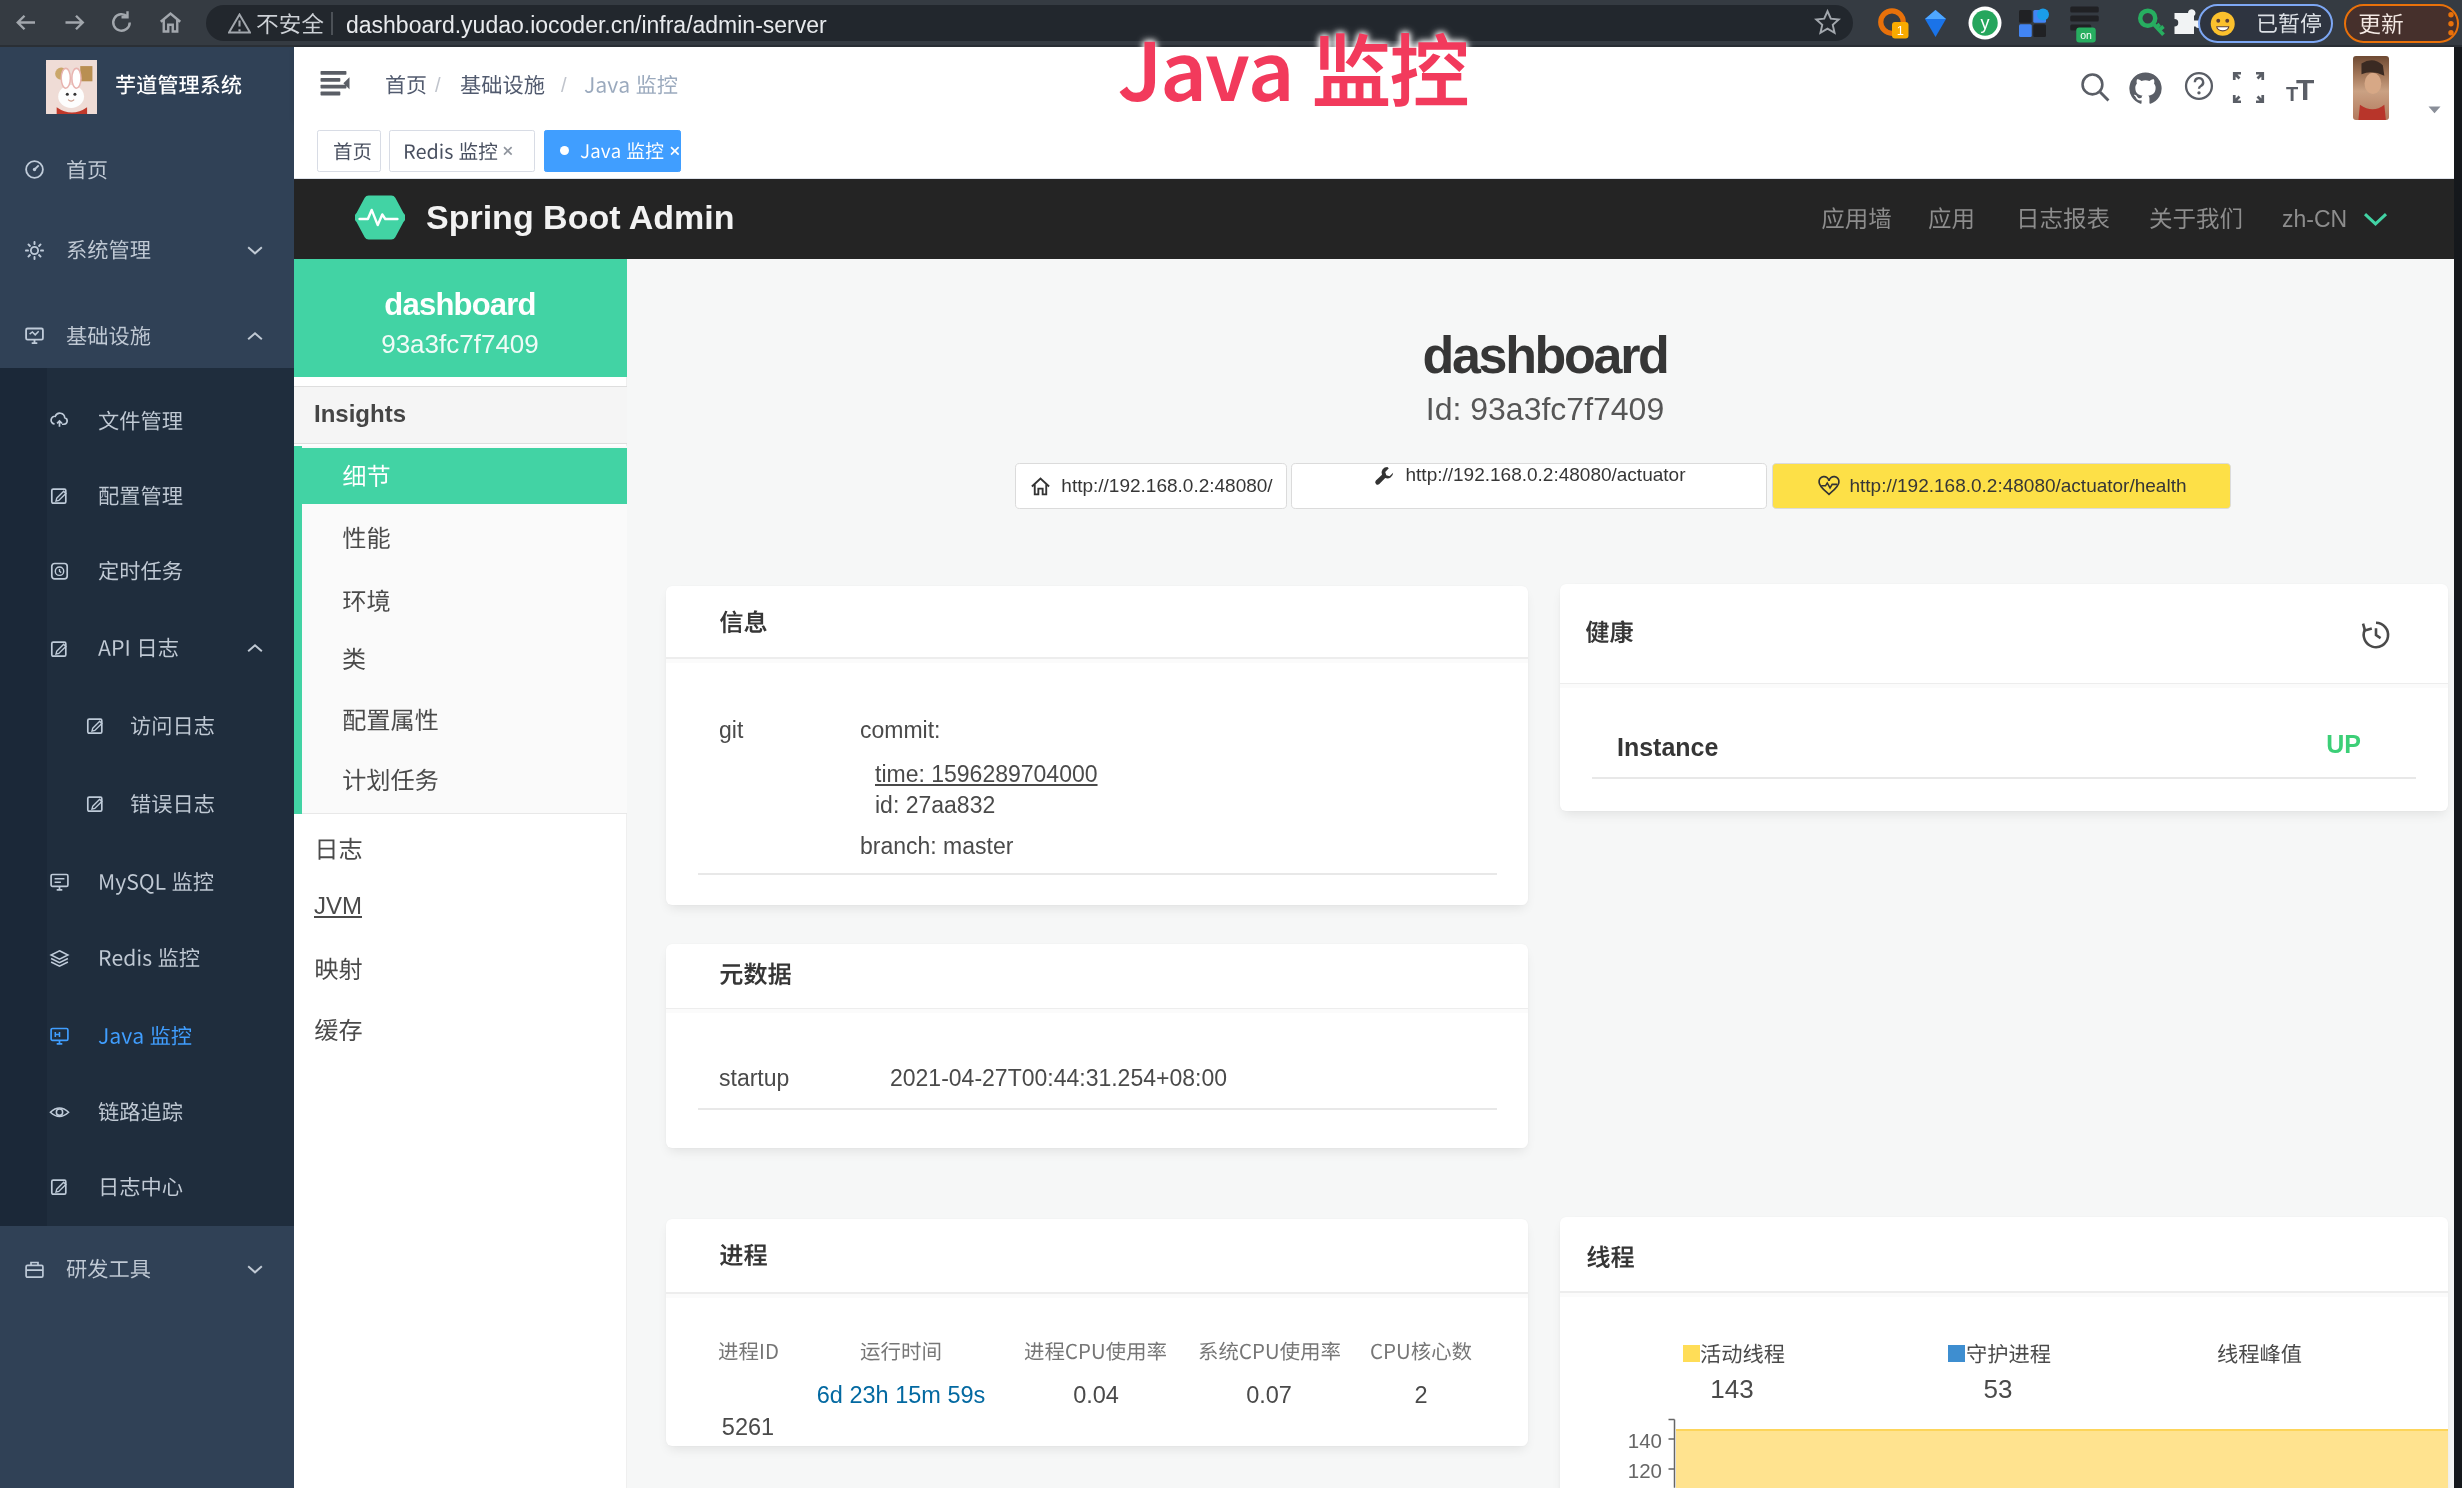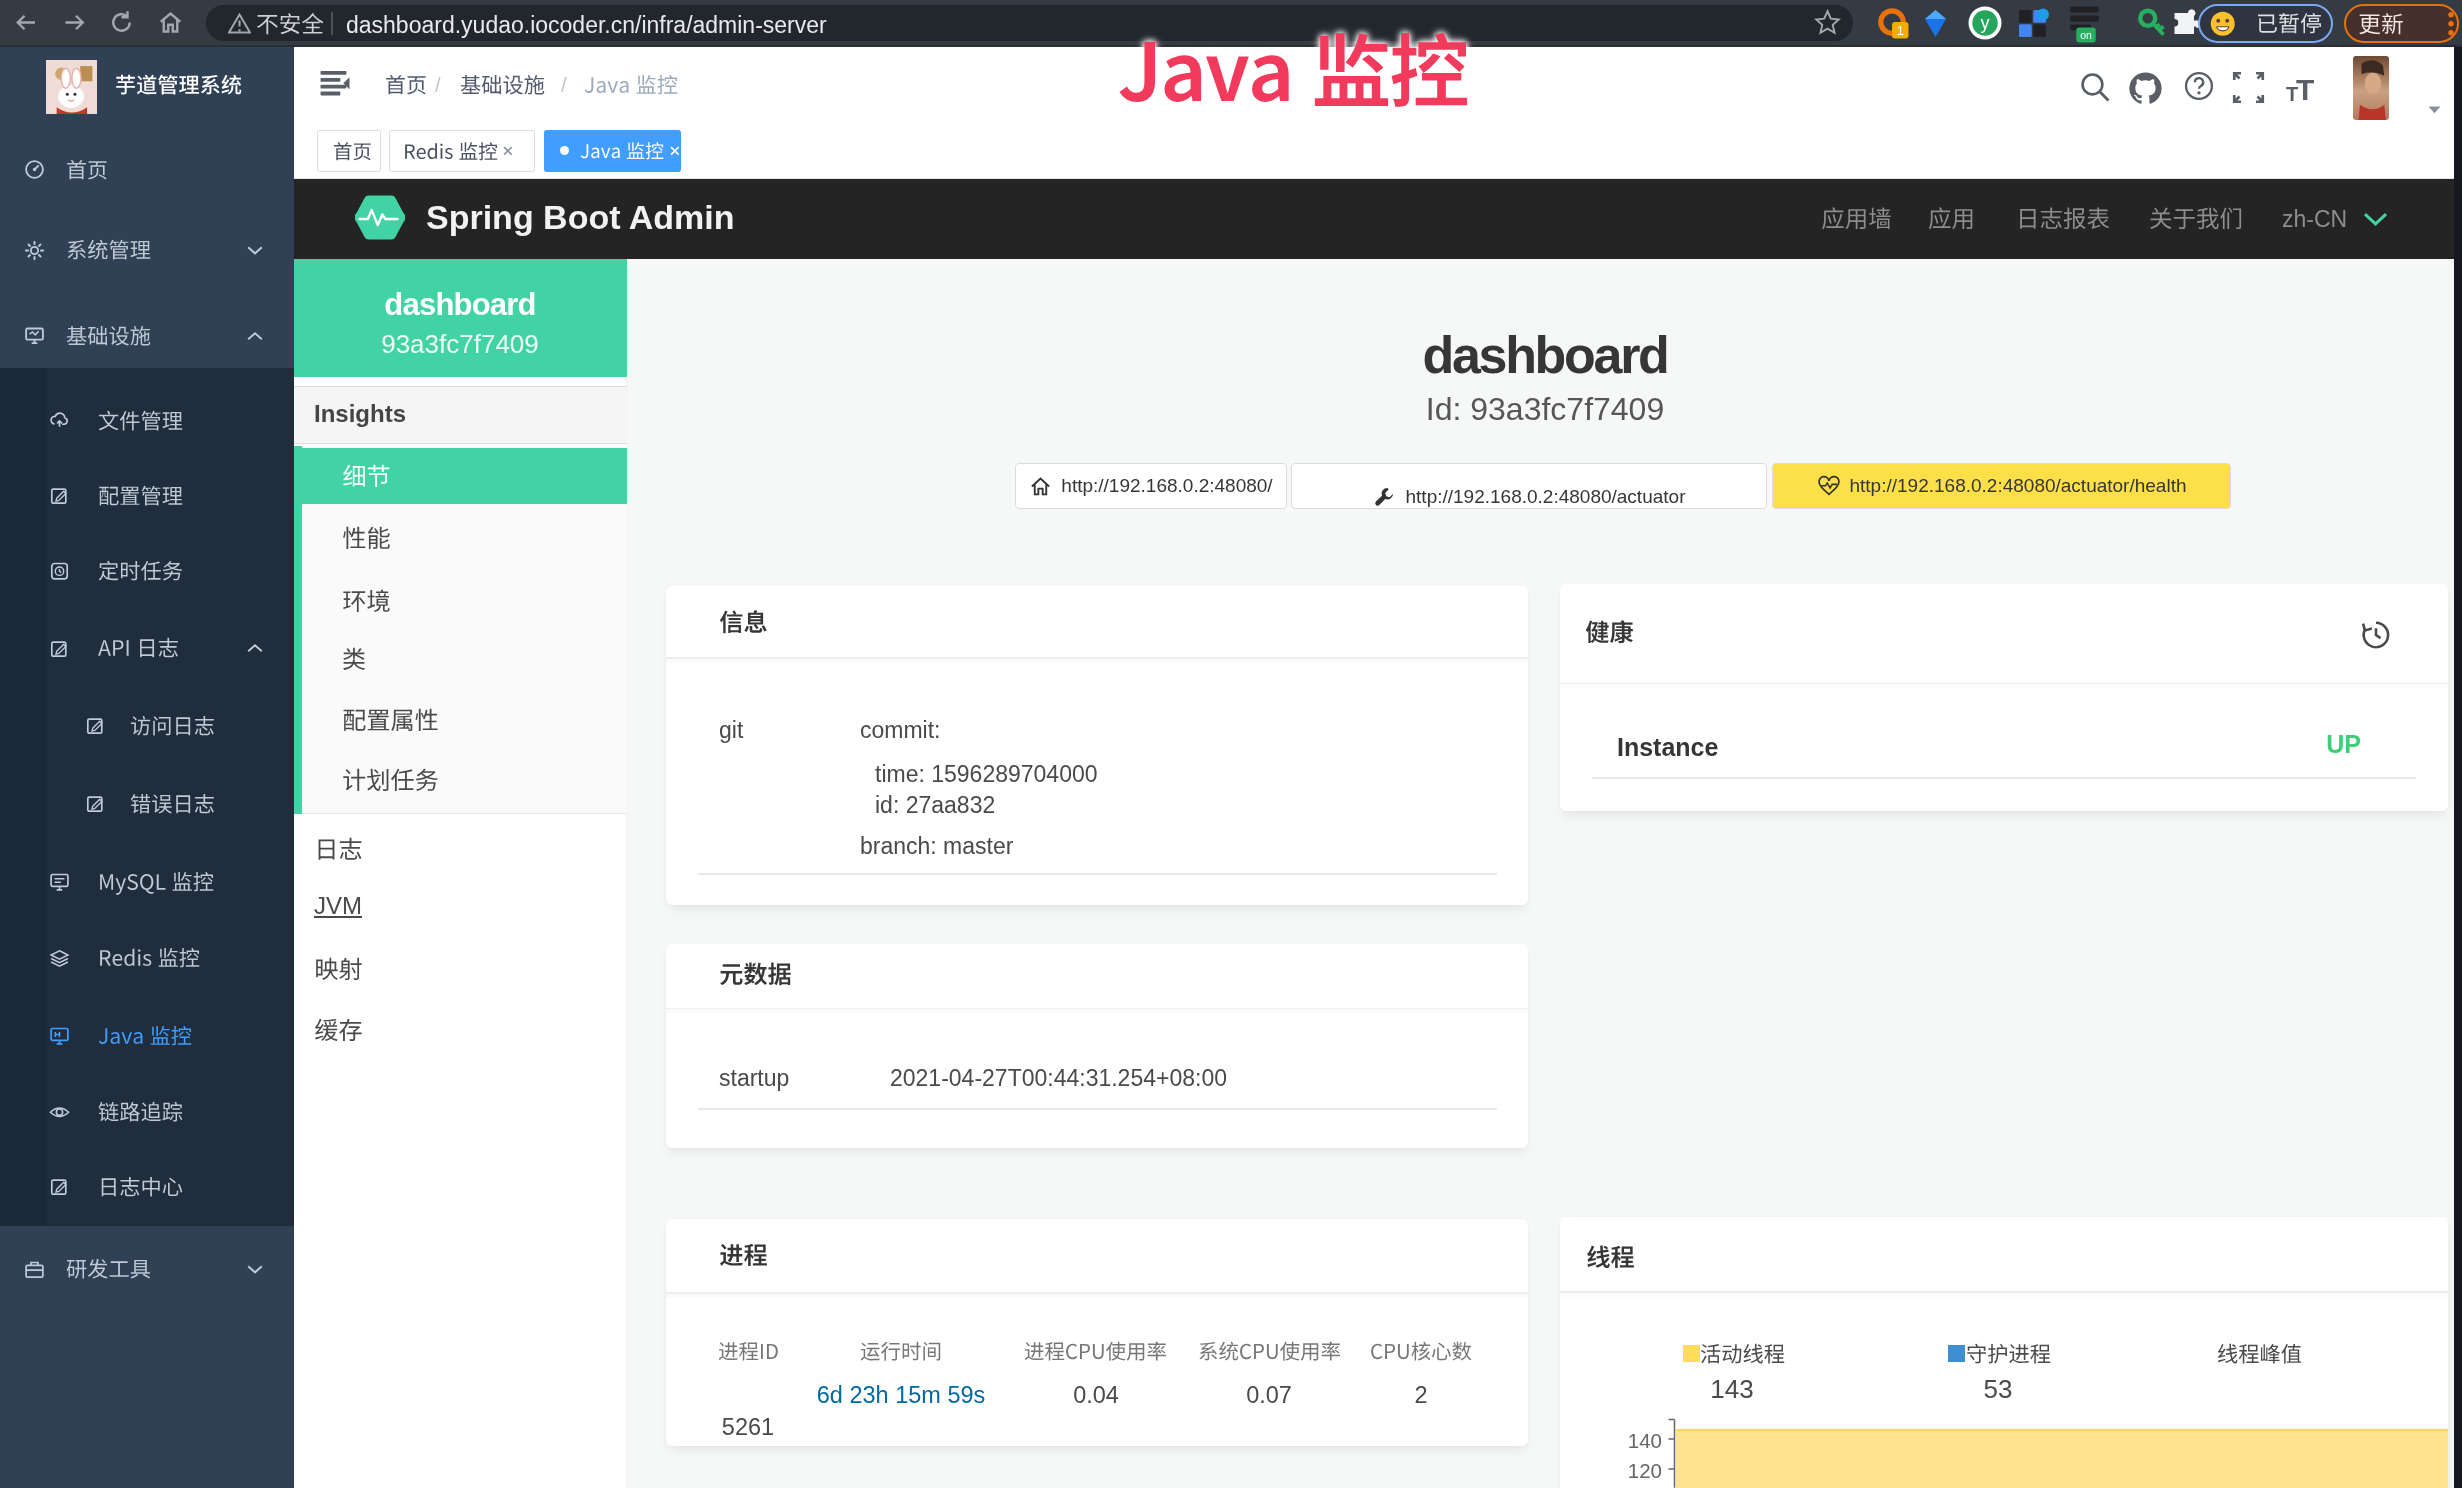--- a/index.html
+++ b/index.html
@@ -673,21 +673,21 @@
       </g>
     </svg>
     <div style="position:absolute;top:325px;font:bold 52px 'Liberation Sans',sans-serif;color:#363636;white-space:pre;letter-spacing:-2.3px;left:1545px;transform:translateX(-50%);">dashboard</div>
     <div style="position:absolute;top:391px;font:32px 'Liberation Sans',sans-serif;color:#565656;white-space:pre;letter-spacing:0px;left:1545px;transform:translateX(-50%);">Id: 93a3fc7f7409</div>
     <div style="position:absolute;left:1015px;top:463px;width:272px;height:46px;background:#fff;border:1.5px solid #dbdbdb;border-radius:4.6px;display:flex;align-items:center;justify-content:center;gap:9px;font:19px 'Liberation Sans',sans-serif;color:#363636">
       <svg width="23" height="23" viewBox="0 0 32 32" fill="none">
         <path d="M4 16 L16 5 L28 16 M8 13 V27 H13 V19 H19 V27 H24 V13" stroke="#333" stroke-width="2.6"></path>
       </svg>
       <span>http://192.168.0.2:48080/</span>
     </div>
-    <div style="position:absolute;left:1291px;top:463px;width:476px;height:46px;background:#fff;border:1.5px solid #dbdbdb;border-radius:4.6px;display:flex;align-items:flex-end;justify-content:center;gap:10px;font:19px 'Liberation Sans',sans-serif;color:#363636">
+    <div style="position:absolute;left:1291px;top:463px;width:476px;height:46px;background:#fff;border:1.5px solid #dbdbdb;border-radius:4.6px;display:flex;align-items:flex-start;justify-content:center;gap:10px;font:19px 'Liberation Sans',sans-serif;color:#363636">
       <svg width="23" height="23" viewBox="0 0 32 32" fill="none">
         <path d="M20 4 a8 8 0 0 0 -7.5 10.8 L4 23 a3.4 3.4 0 0 0 4.8 4.8 L17 19.4 A8 8 0 0 0 28 12 l-5 5 l-4.5 -1.5 L17 11 l5 -5 a8 8 0 0 0 -2 -2 z" fill="#333"></path>
       </svg>
       <span>http://192.168.0.2:48080/actuator</span>
     </div>
     <div style="position:absolute;left:1772px;top:463px;width:459px;height:46px;background:#fde047;border:1.5px solid #dbdbdb;border-radius:4.6px;display:flex;align-items:center;justify-content:center;gap:9px;font:19px 'Liberation Sans',sans-serif;color:#363636">
       <svg width="24" height="23" viewBox="0 0 34 32" fill="none">
         <path d="M17 27 C10 21 3 16 3 10 a7 7 0 0 1 14 -2 a7 7 0 0 1 14 2 c0 6 -7 11 -14 17 z" stroke="#333" stroke-width="2.4"></path>
         <path d="M6 15 h6 l2.5 -4 l4 7 l3 -5 h7" stroke="#333" stroke-width="2.2" fill="none"></path>
       </svg>
@@ -697,21 +697,21 @@
     <svg style="position:absolute;left:719px;top:603px;" width="49" height="35" viewBox="0 -1160 2000 1448" fill="#363636">
       <g transform="scale(1,-1)">
         <use href="#g89" x="0"></use>
         <use href="#g90" x="1000"></use>
       </g>
     </svg>
     <div style="position:absolute;left:666px;top:657px;width:862px;height:1.5px;background:#ededed"></div>
     <div style="position:absolute;left:666px;top:659px;width:862px;height:3.8px;background:#fbfbfb"></div>
     <div style="position:absolute;top:717px;font:23px 'Liberation Sans',sans-serif;color:#4a4a4a;white-space:pre;letter-spacing:0px;left:719px;">git</div>
     <div style="position:absolute;top:717px;font:23px 'Liberation Sans',sans-serif;color:#4a4a4a;white-space:pre;letter-spacing:0px;left:860px;">commit:</div>
-    <div style="position:absolute;top:761px;font:23px 'Liberation Sans',sans-serif;color:#4a4a4a;white-space:pre;letter-spacing:0px;left:875px;">time: 1596289704000</div>
+    <div style="position:absolute;top:761px;font:23px 'Liberation Sans',sans-serif;color:#4a4a4a;white-space:pre;letter-spacing:0px;left:875px;text-decoration:underline;">time: 1596289704000</div>
     <div style="position:absolute;top:792px;font:23px 'Liberation Sans',sans-serif;color:#4a4a4a;white-space:pre;letter-spacing:0px;left:875px;">id: 27aa832</div>
     <div style="position:absolute;top:833px;font:23px 'Liberation Sans',sans-serif;color:#4a4a4a;white-space:pre;letter-spacing:0px;left:860px;">branch: master</div>
     <div style="position:absolute;left:698px;top:873px;width:799px;height:1.5px;background:#e8e8e8"></div>
     <div style="position:absolute;left:1560px;top:584px;width:888px;height:227px;background:#fff;border-radius:6px;box-shadow:0 6px 12px -3px rgba(10,10,10,.09),0 0 1.5px rgba(10,10,10,.05)"></div>
     <svg style="position:absolute;left:1585px;top:613px;" width="49" height="35" viewBox="0 -1160 2000 1448" fill="#363636">
       <g transform="scale(1,-1)">
         <use href="#g91" x="0"></use>
         <use href="#g92" x="1000"></use>
       </g>
     </svg>

